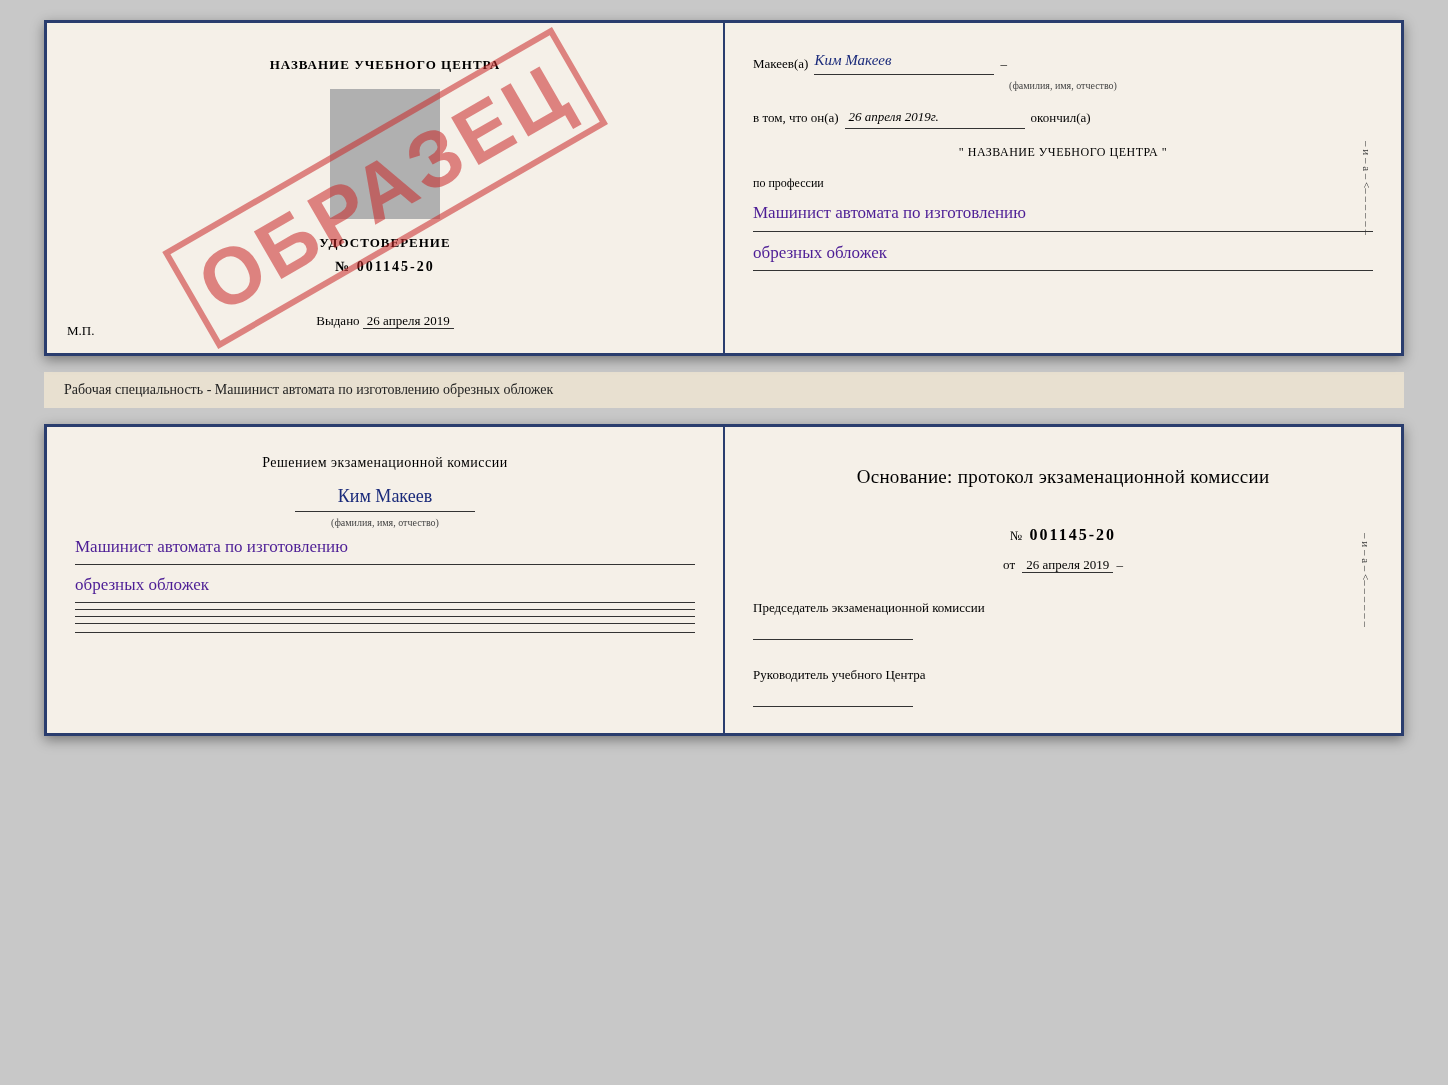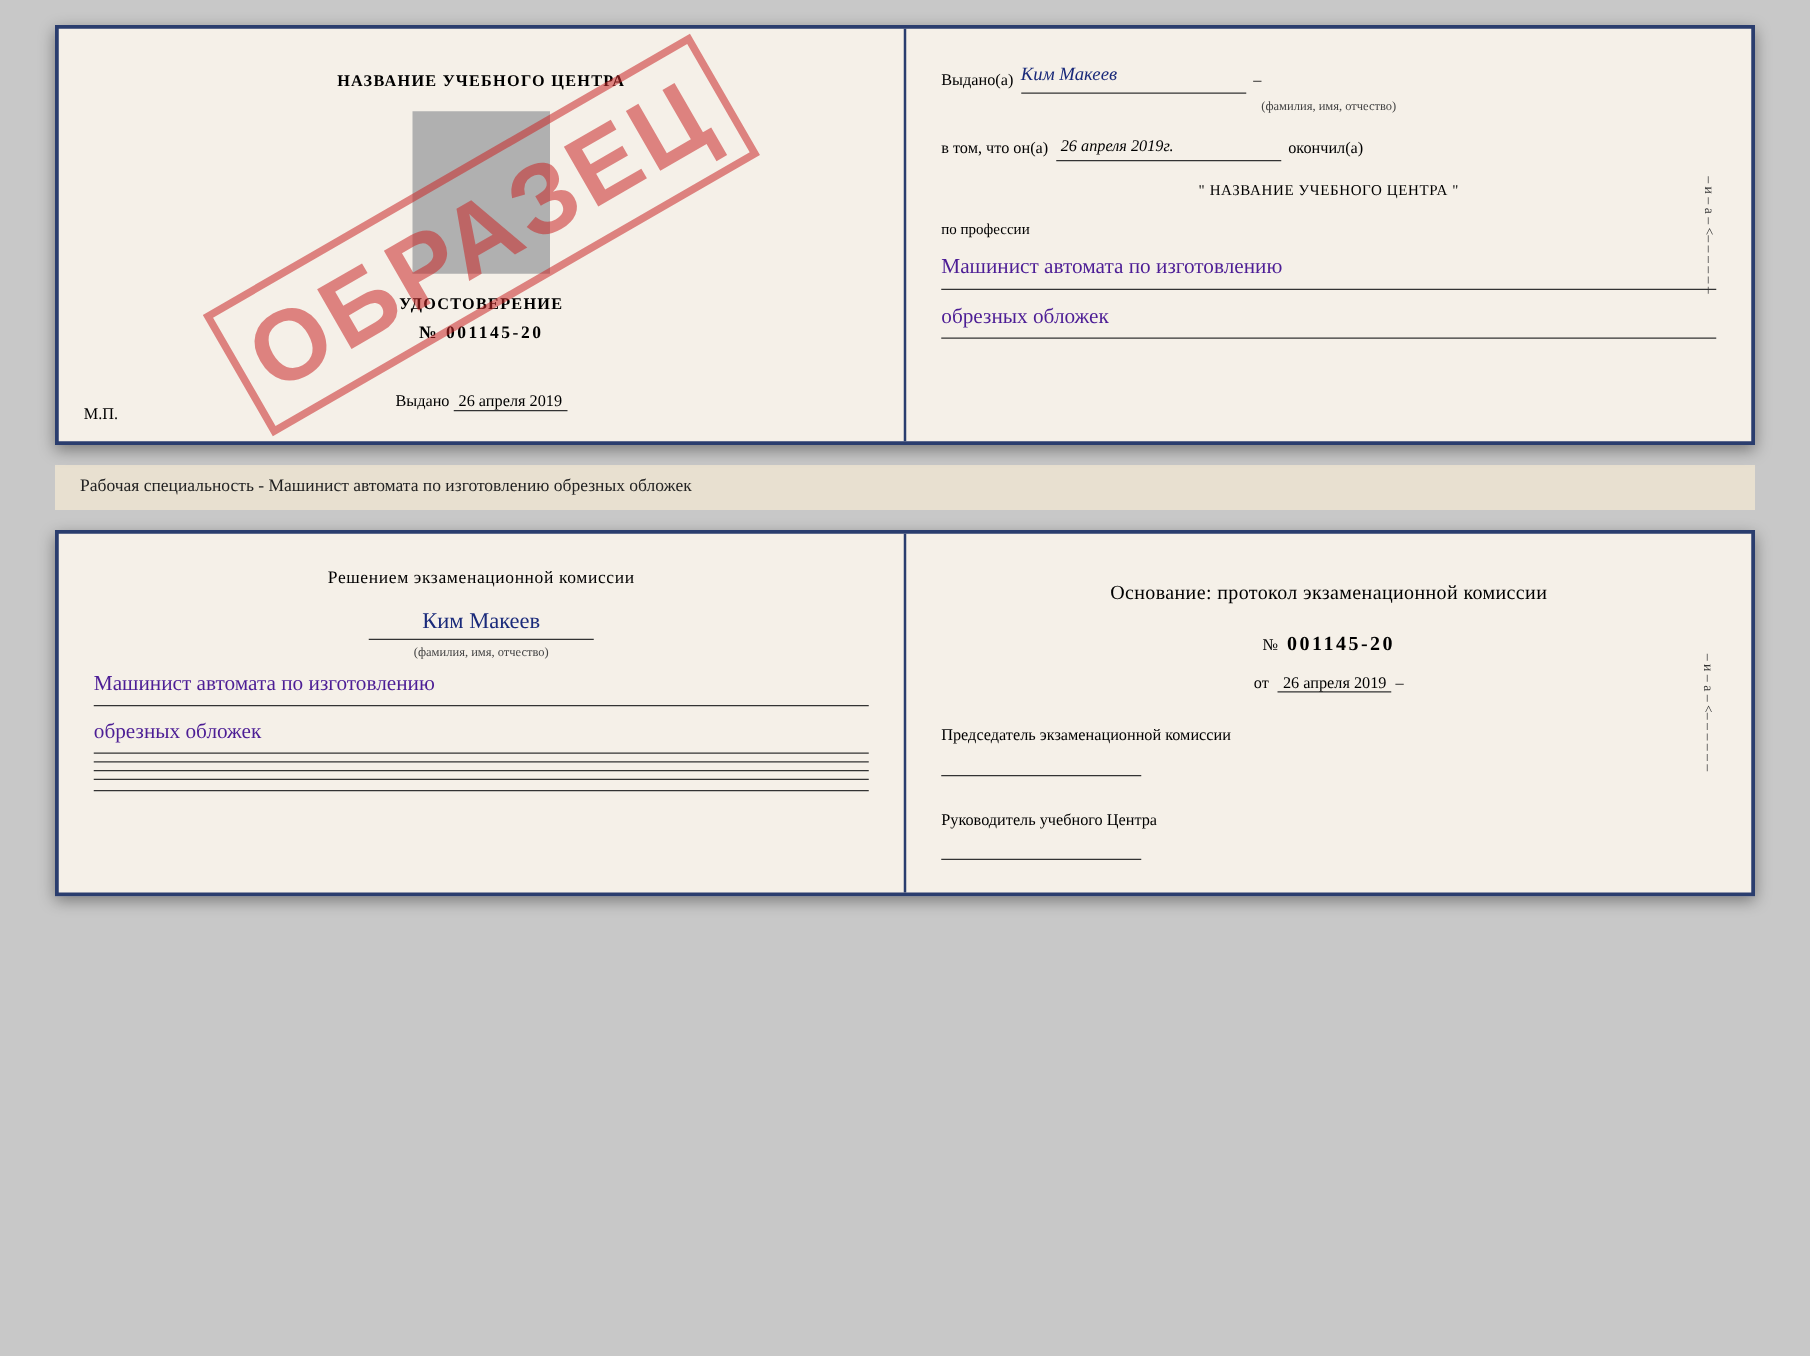--- a/index.html
+++ b/index.html
@@ -278,21 +278,21 @@
     <div class="vydano-line">
       <span>Выдано</span>
       <span style="border-bottom:1px solid #333; padding: 0 4px;">26 апреля 2019</span>
     </div>
     <div class="mp-line">М.П.</div>
     <div class="obrazec-stamp">ОБРАЗЕЦ</div>
   </div>
 
   <div class="doc-right">
     <div class="field-line">
-      <span>Выдано(а)</span>
+      <span>Макеев(а)</span>
       <span class="field-value handwritten-sm">Ким Макеев</span>
       <span> –</span>
     </div>
     <div class="field-sub">(фамилия, имя, отчество)</div>
 
     <div class="field-line" style="margin-top:10px;">
       <span>в том, что он(а)</span>
       <span class="field-value" style="font-style:italic; font-size:13px; border-bottom:1px solid #333; padding: 0 4px;">26 апреля 2019г.</span>
       <span>окончил(а)</span>
     </div>
@@ -331,21 +331,21 @@
 
     <div class="blank-line"></div>
     <div class="blank-line"></div>
     <div class="blank-line"></div>
 
     <div class="blank-line" style="margin-top:8px;"></div>
   </div>
 
   <div class="doc-right">
     <div class="protocol-section">
-      <div class="protokol-label" style="font-size:16px; margin-bottom:14px; text-align:center; letter-spacing:0.3px;">Основание: протокол экзаменационной комиссии</div>
+      <div class="protokol-label" style="font-size:19px; margin-bottom:28px; text-align:center; letter-spacing:0.3px;">Основание: протокол экзаменационной комиссии</div>
 
       <div class="protocol-center">
         <span>№</span>
         <span class="big-number" style="font-size:16px; font-weight:bold; margin-left:4px;">001145-20</span>
       </div>
 
       <div class="protocol-center" style="margin-top:6px; margin-bottom:16px;">
         <span>от</span>
         <span style="border-bottom:1px solid #333; padding: 0 4px; margin-left:4px;">26 апреля 2019</span>
         <span> –</span>

